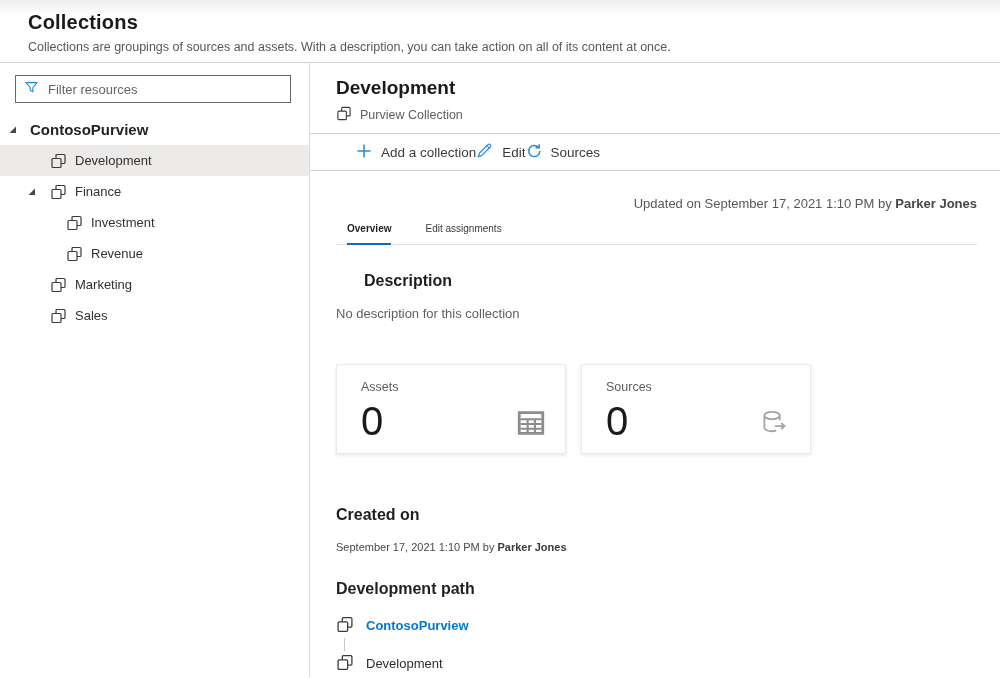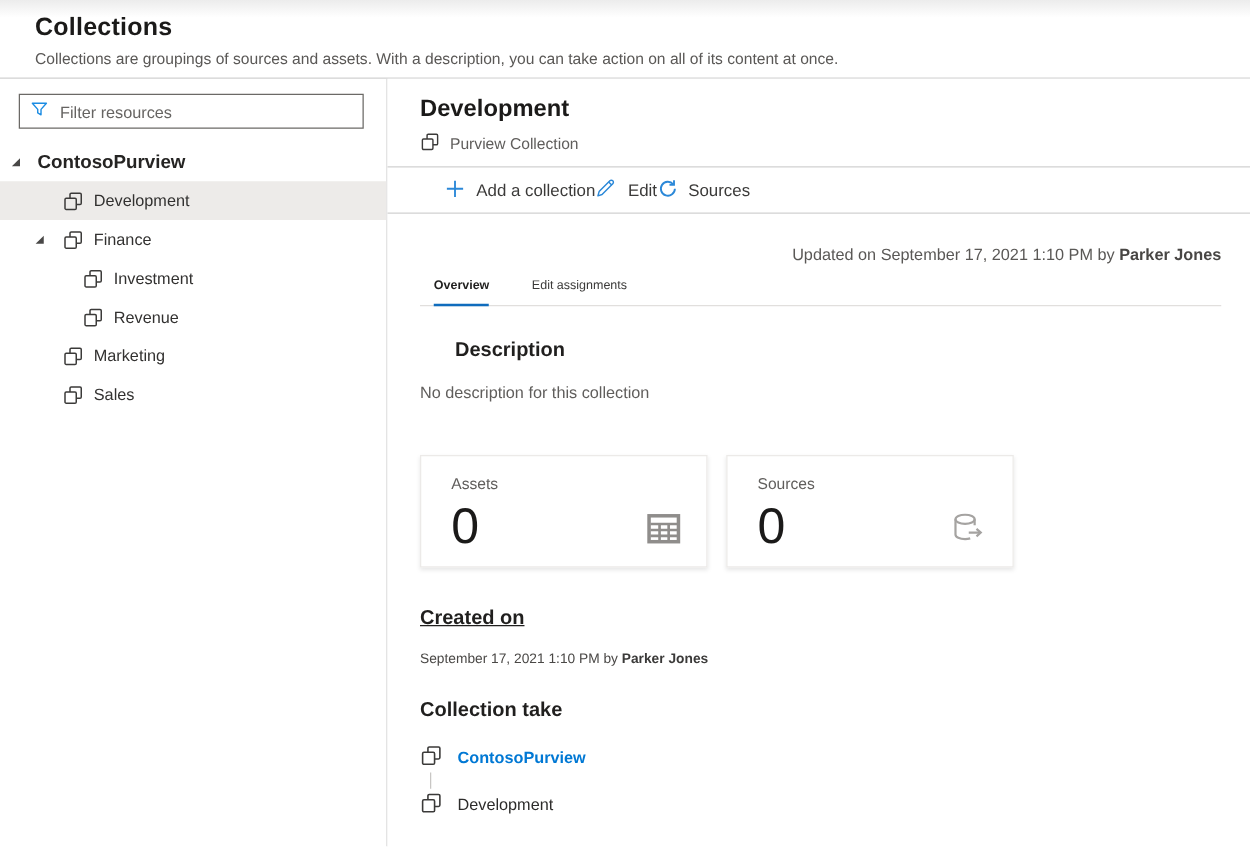--- a/index.html
+++ b/index.html
@@ -103,21 +103,21 @@
     border: 1px solid #eceae8;
     box-shadow: 0 1.6px 3.6px rgba(0,0,0,.1);
     padding: 15px 20px 13px 24px;
     display: flex; flex-direction: column; justify-content: space-between;
     background: #fff; cursor: pointer;
   }
   .stat-label { font-size: 12.5px; color: #605e5c; }
   .stat-bottom { display: flex; justify-content: space-between; align-items: flex-end; }
   .stat-value { font-size: 40px; font-weight: 300; color: #1b1a19; line-height: .95; }
 
-  .h-created { margin-top: 32px; text-decoration: underline; }
+  .h-created { margin-top: 52px; }
   .created-text { margin-top: 17px; font-size: 11px; color: #4a4846; }
   .created-text .by-name { font-weight: 700; color: #3b3a39; }
 
   .h-path { margin-top: 27px; }
   .path-list { margin-top: 19px; }
   .path-item { display: flex; align-items: center; gap: 12px; height: 17px; }
   .path-link { font-size: 13px; font-weight: 700; color: #0078d4; cursor: pointer; }
   .path-current { font-size: 13px; color: #2d2c2b; }
   .path-connector { width: 1px; height: 13px; background: #c8c6c4; margin: 4px 0 4px 8px; }
 </style>
@@ -302,21 +302,21 @@
                 <path d="M14.2 9.6l2.3 2-2.3 2"></path>
               </svg>
             </span>
           </div>
         </div>
       </div>
 
       <div class="section-heading h-created">Created on</div>
       <div class="created-text"><span>September 17, 2021 1:10 PM by </span><span class="by-name">Parker Jones</span></div>
 
-      <div class="section-heading h-path">Collection take</div>
+      <div class="section-heading h-path">Development path</div>
       <div class="path-list">
         <div class="path-item">
           <span>
             <svg width="18" height="17" viewBox="0 0 16 16">
                 <rect x="5.5" y="1.5" width="9" height="9" rx="1" fill="#fff" stroke="#3b3a39" stroke-width="1.2"></rect>
                 <rect x="1.5" y="5.5" width="9" height="9" rx="1" fill="#fff" stroke="#3b3a39" stroke-width="1.2"></rect>
               </svg>
           </span>
           <span class="path-link">ContosoPurview</span>
         </div>

